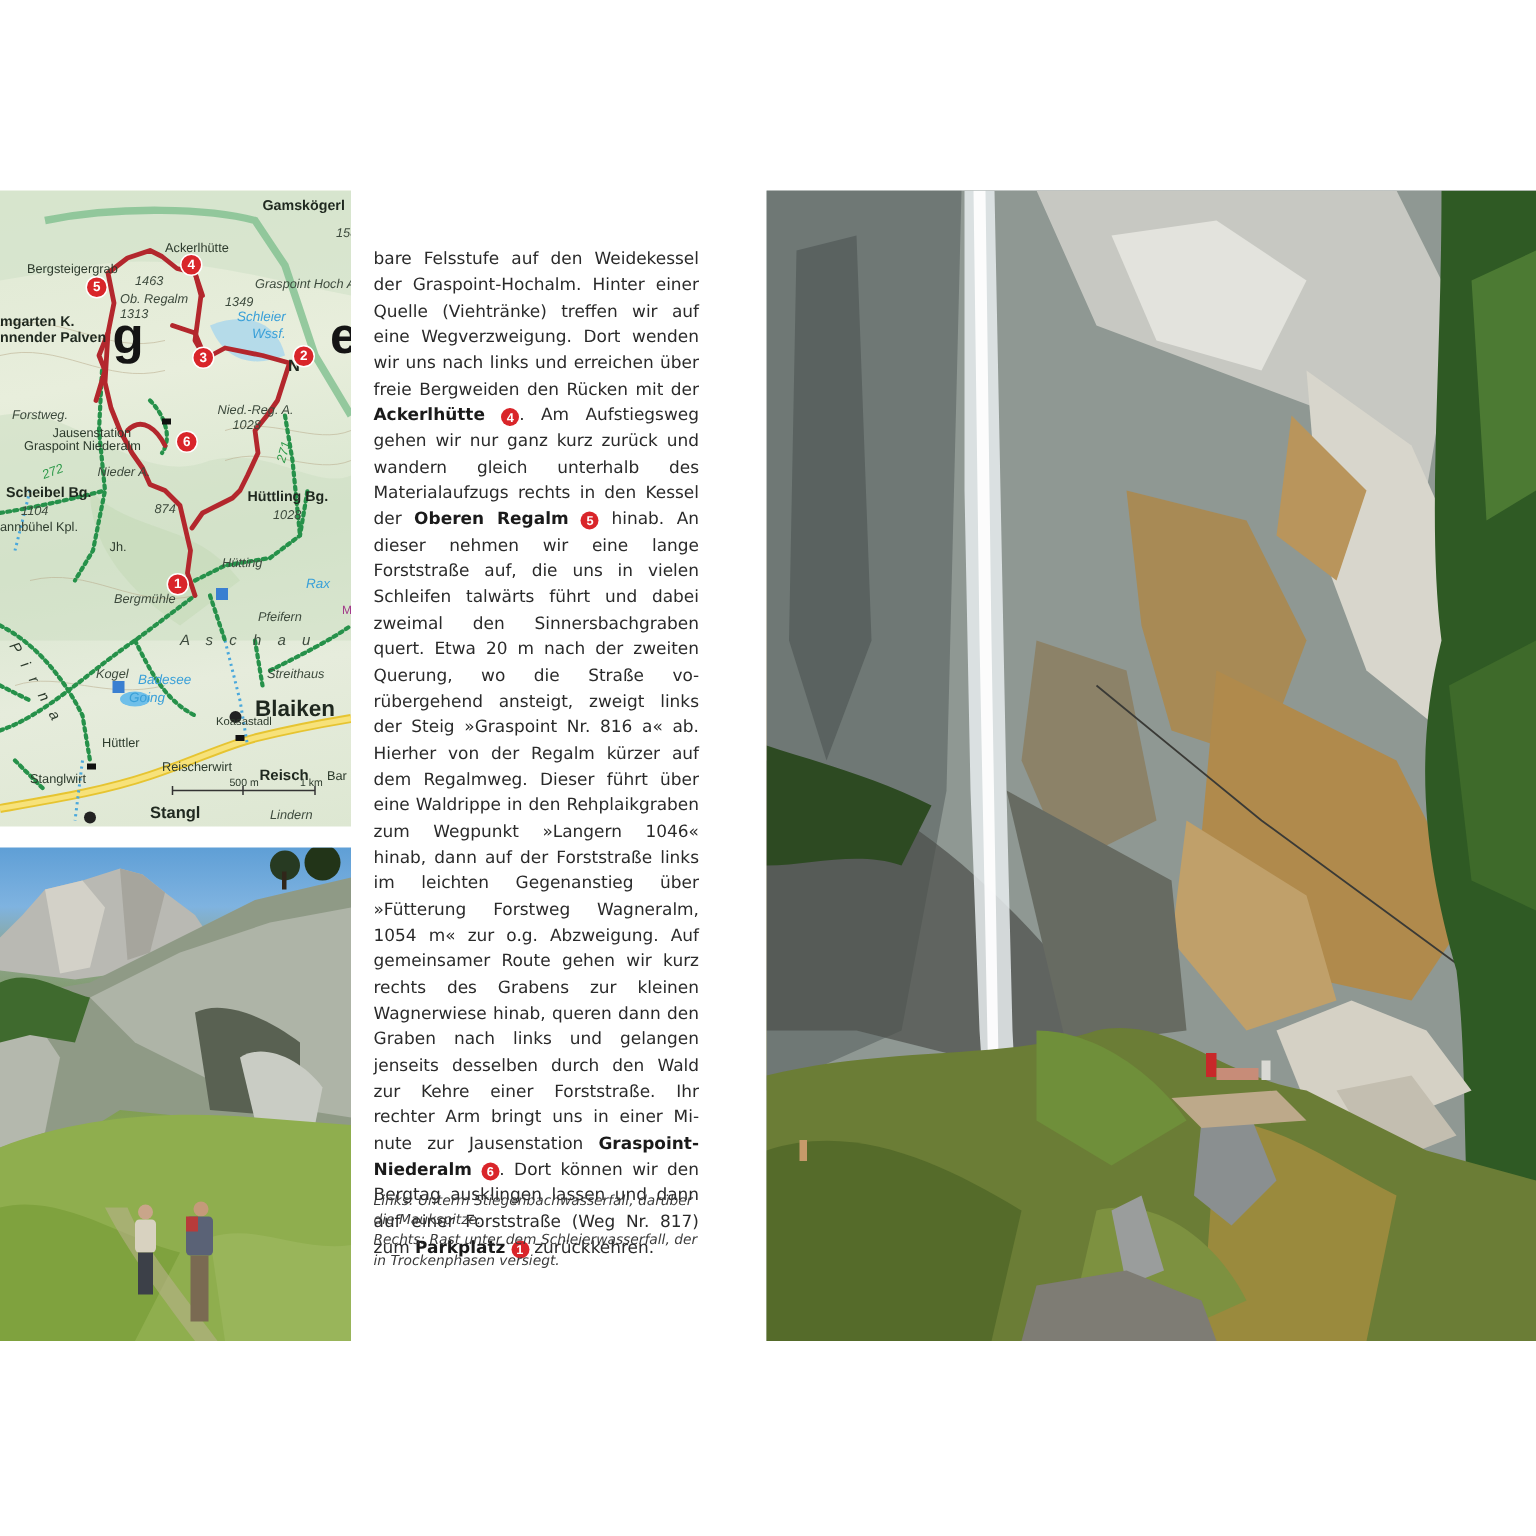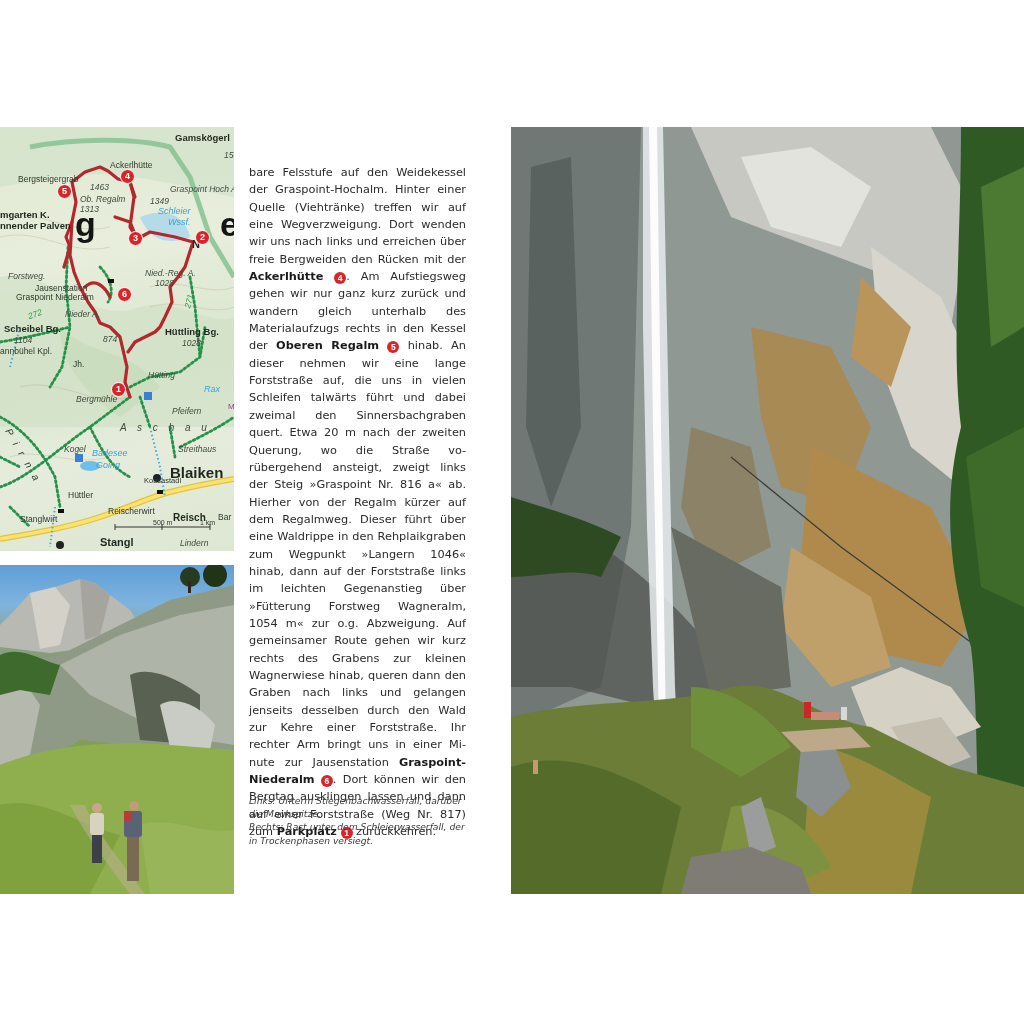--- a/index.html
+++ b/index.html
@@ -139,21 +139,21 @@
   <span class="maplabel" style="left:73px;top:233px;">Jh.</span>
   <span class="maplabel ital" style="left:148px;top:244px;">Hütting</span>
   <span class="maplabel ital" style="left:76px;top:268px;">Bergmühle</span>
   <span class="maplabel water" style="left:204px;top:258px;">Rax</span>
   <span class="maplabel purple" style="left:188px;top:276px;padding-left:40px;">Moor &amp; Moor</span>
   <span class="maplabel ital" style="left:172px;top:280px;">Pfeifern</span>
   <span class="maplabel ital" style="left:120px;top:296px;font-size:10px;letter-spacing:4px;">A s c h a u</span>
   <span class="maplabel ital" style="left:42px;top:318px;margin-left:22px;">Kogel</span>
   <span class="maplabel ital" style="left:178px;top:318px;">Streithaus</span>
   <span class="maplabel water" style="left:92px;top:322px;">Badesee</span>
-  <span class="maplabel water" style="left:96px;top:334px;">Going</span>
+  <span class="maplabel water" style="left:86px;top:334px;">Going</span>
   <span class="maplabel bold" style="left:170px;top:338px;font-size:15px;">Blaiken</span>
   <span class="maplabel" style="left:144px;top:350px;font-size:7.5px;">Koasastadl</span>
   <span class="maplabel" style="left:68px;top:364px;">Hüttler</span>
   <span class="maplabel" style="left:108px;top:380px;">Reischerwirt</span>
   <span class="maplabel bold" style="left:173px;top:386px;font-size:10px;">Reisch</span>
   <span class="maplabel" style="left:218px;top:386px;">Bar</span>
   <span class="maplabel" style="left:20px;top:388px;">Stanglwirt</span>
   <span class="maplabel bold" style="left:100px;top:410px;font-size:11px;">Stangl</span>
   <span class="maplabel ital" style="left:180px;top:412px;">Lindern</span>
   <span class="maplabel" style="left:12px;top:300px;font-style:italic;font-size:10px;letter-spacing:3px;transform:rotate(60deg);transform-origin:left top;">P i r n a</span>

